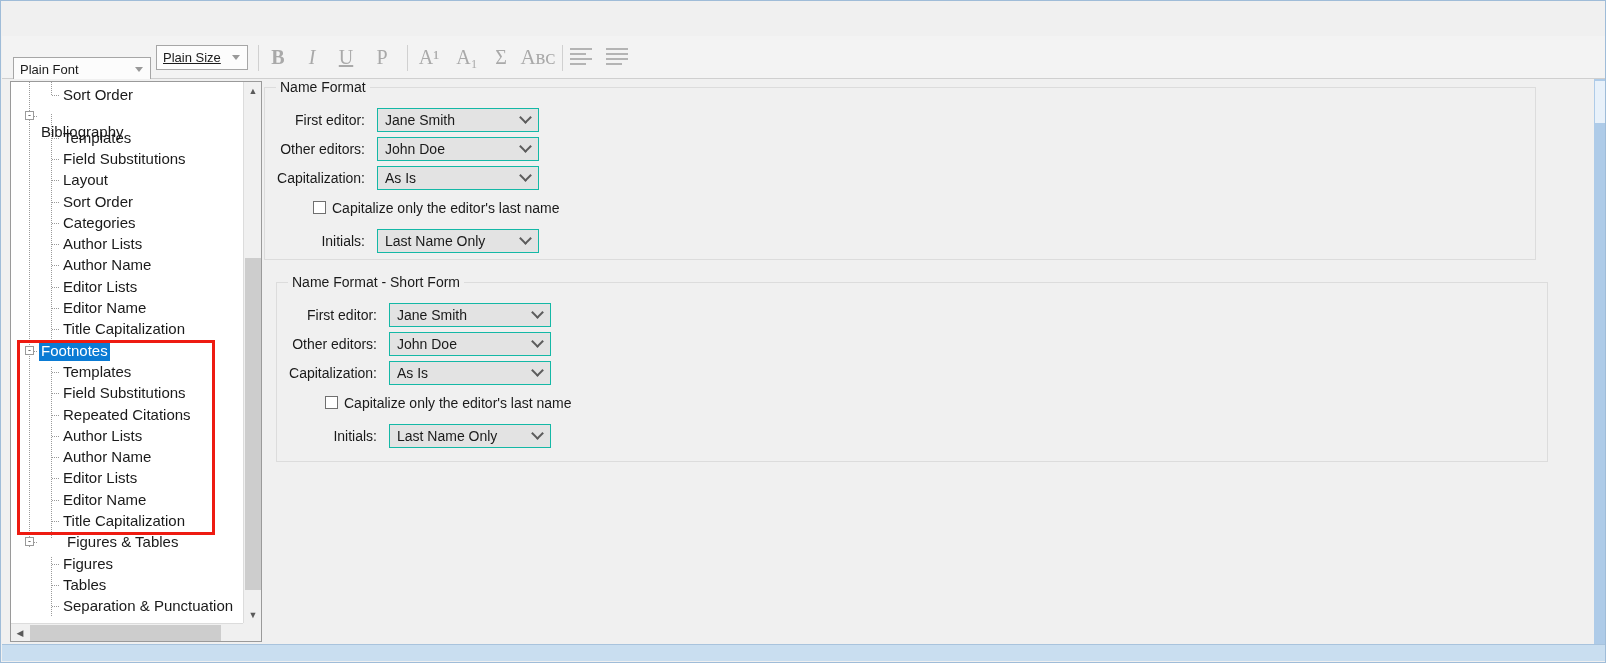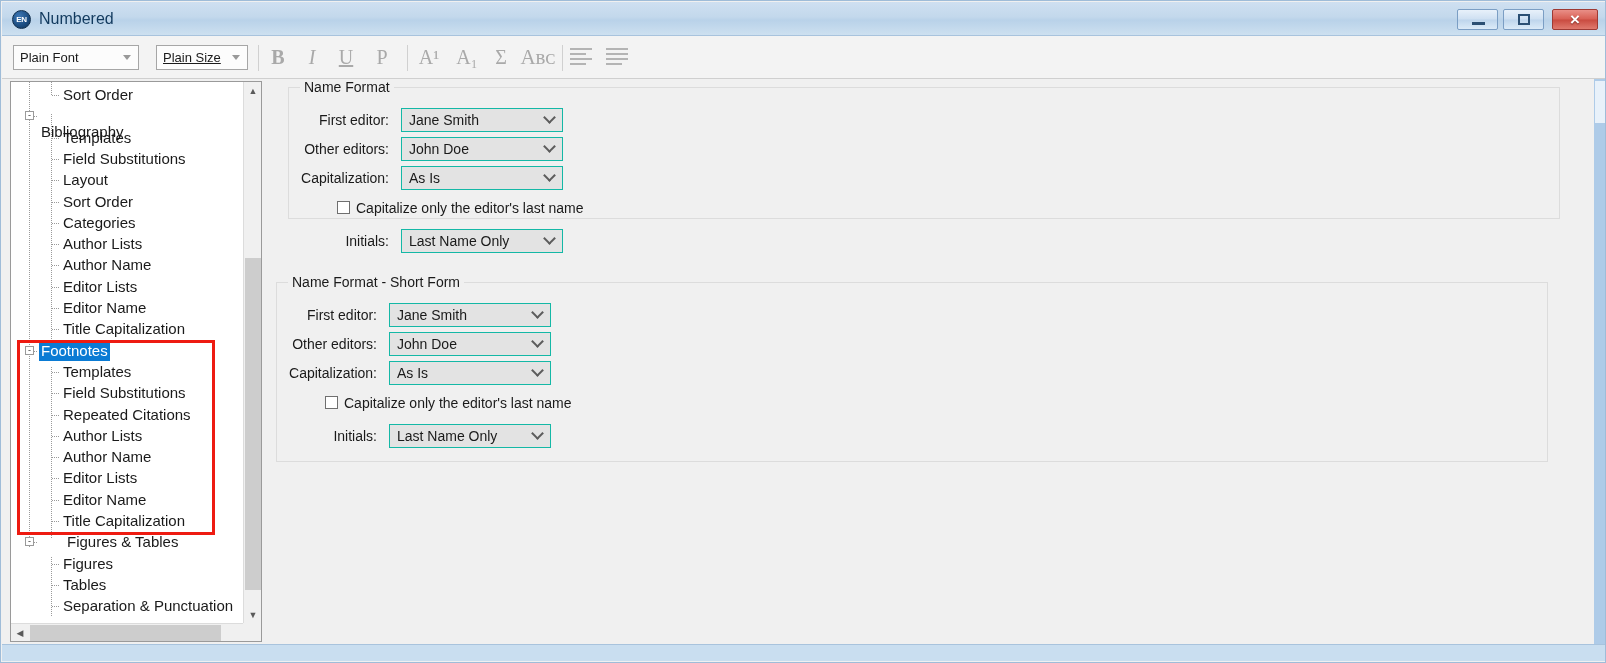--- a/index.html
+++ b/index.html
@@ -81,21 +81,21 @@
     border-bottom: 1px solid #cfcfcf;
   }
   .combo-tb {
     position: absolute; top: 9px; height: 25px;
     background: #fcfcfc;
     border: 1px solid #a6a6a6;
     font-size: 13px; color: #1b1b1b;
     line-height: 23px; padding-left: 6px;
     cursor: pointer;
   }
-  #combo-font { left: 11px; width: 126px; }
+  #combo-font { left: 11px; width: 138px; margin-top: 12px; }
   #combo-size { left: 154px; width: 92px; text-decoration: underline; }
   .combo-tb .arr {
     position: absolute; right: 7px; top: 9px;
     width: 0; height: 0;
     border-left: 4px solid transparent;
     border-right: 4px solid transparent;
     border-top: 5px solid #999999;
   }
   .tb-btn {
     position: absolute; top: 6px; height: 31px;
@@ -259,34 +259,20 @@
     width: 1604px; height: 17px;
     background: #c9def0;
     border-top: 1px solid #a8c3dd;
   }
 </style>
 </head>
 <body>
 
 <div id="window">
 
-  <div id="titlebar">
-    <div id="app-icon">EN</div>
-    <div id="title-text">Numbered</div>
-
-    <div class="winbtn" id="btn-min">
-      <span class="glyph-min"></span>
-    </div>
-    <div class="winbtn" id="btn-max">
-      <span class="glyph-max"></span>
-    </div>
-    <div class="winbtn" id="btn-close">
-      <span class="glyph-close">×</span>
-    </div>
-  </div>
 
   <div id="toolbar">
     <div class="combo-tb" id="combo-font">
       <span>Plain Font</span>
       <span class="arr"></span>
     </div>
     <div class="combo-tb" id="combo-size">
       <span>Plain Size</span>
       <span class="arr"></span>
     </div>
@@ -398,21 +384,21 @@
 
       <div id="tree-hsb">
         <div class="sb-arrow" style="left:0;">◀</div>
         <div id="tree-hthumb"></div>
         <div class="sb-arrow" style="right:0;">▶</div>
       </div>
       <div id="corner-box"></div>
     </div>
 
     <div id="groups">
-        <div class="groupbox" style="left: 286px; top: 8px; width: 1272px; height: 132px;">
+        <div class="groupbox" style="left: 262px; top: 8px; width: 1272px; height: 173px;">
           <div class="gb-title">Name Format</div>
           <div class="frow" style="left: 0px; top: 20px; width: 274px;">
             <div class="flabel" style="right: 174px;">First editor:</div>
             <div class="combo" style="left: 112px; top: 0px; width: 162px;"><span>Jane Smith</span><span class="chev"></span></div>
           </div>
           <div class="frow" style="left: 0px; top: 49px; width: 274px;">
             <div class="flabel" style="right: 174px;">Other editors:</div>
             <div class="combo" style="left: 112px; top: 0px; width: 162px;"><span>John Doe</span><span class="chev"></span></div>
           </div>
           <div class="frow" style="left: 0px; top: 78px; width: 274px;">

